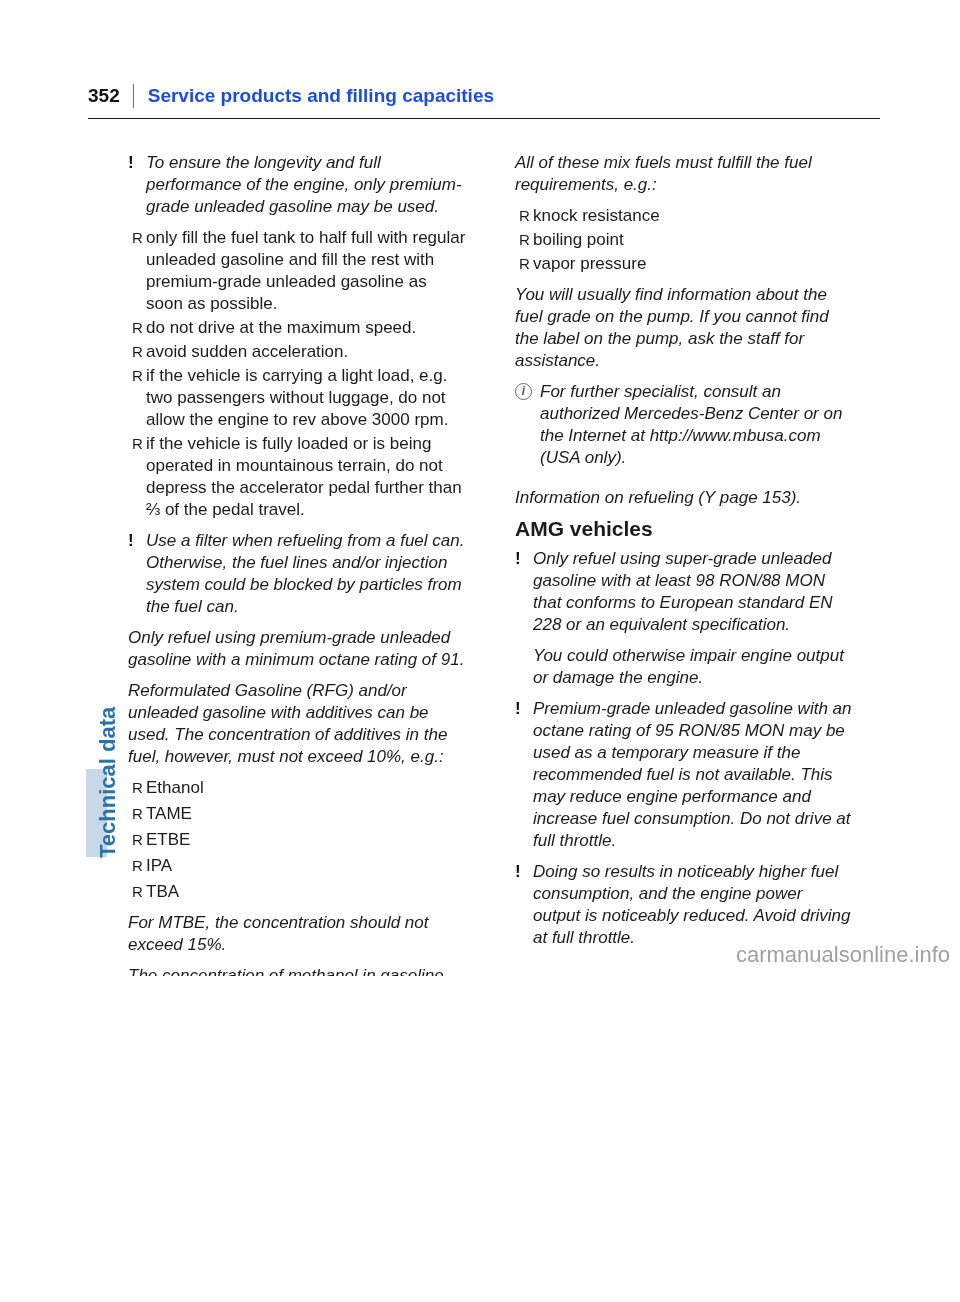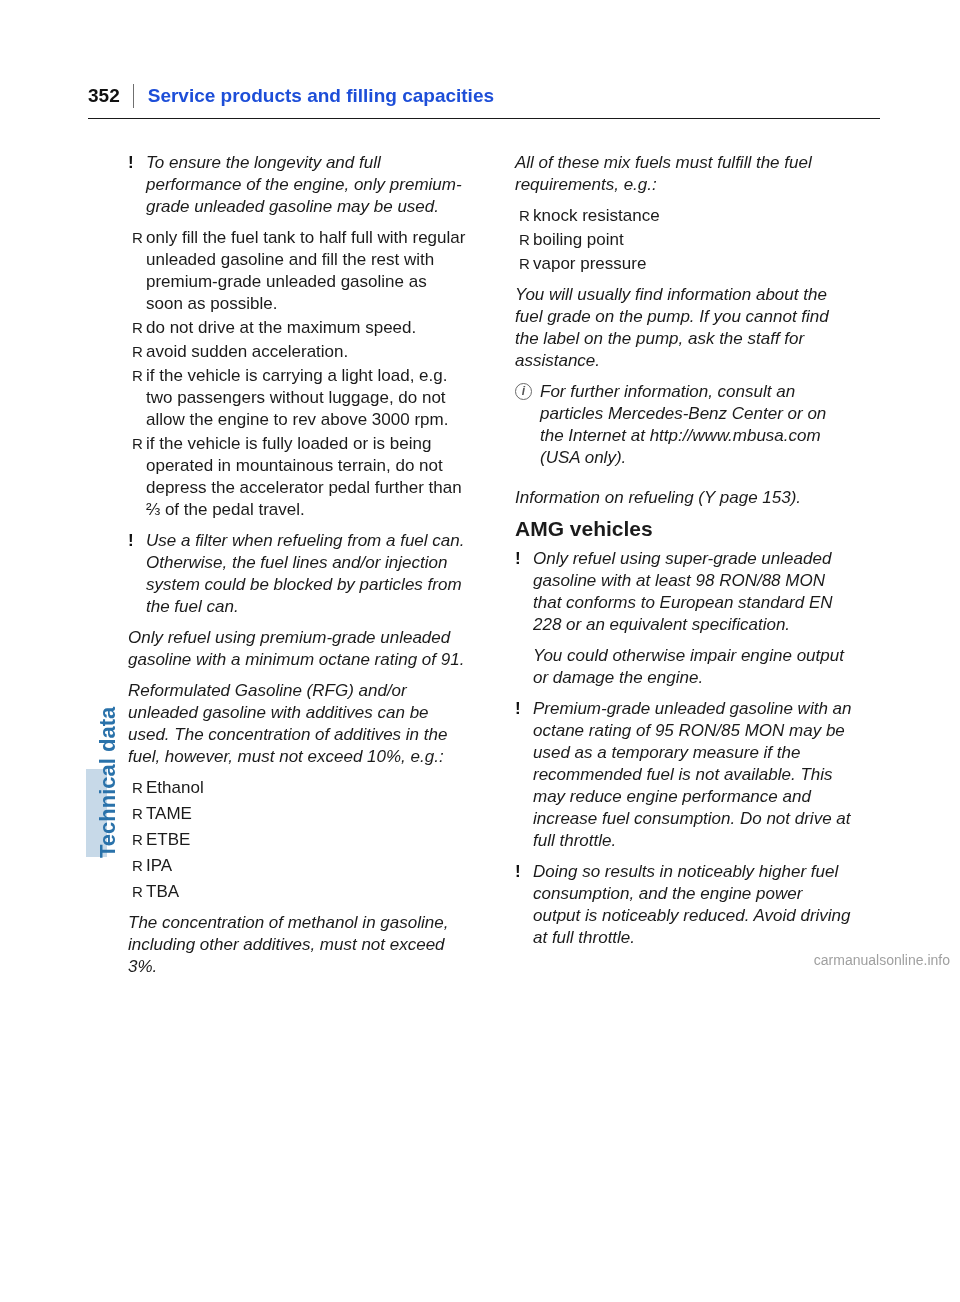--- a/index.html
+++ b/index.html
@@ -72,21 +72,21 @@
     margin-right:8px; margin-top:2px;
   }
   .ibody { flex:1; }
 
   .page-ref-line { margin:2px 0 12px 0; }
   .amg-heading { font-size:21px; font-weight:bold; margin:3px 0 8px 0; }
 
   
   .watermark {
     position:absolute; right:10px; bottom:8px;
-    font-size:14px; color:#a0a0a0;
+    font-size:22px; color:#a0a0a0;
   }
 </style>
 </head>
 <body>
 
 <div class="page">
 
   <div class="header">
     <span class="pagenum">352</span>
     <span class="hdiv"></span>
@@ -154,20 +154,21 @@
       <div class="bullet-row">
         <span class="bsym">R</span>
         <span class="btext">IPA</span>
       </div>
       <div class="bullet-row">
         <span class="bsym">R</span>
         <span class="btext">TBA</span>
       </div>
     </div>
 
+    <p>For MTBE, the concentration should not exceed 15%.</p>
     <p>The concentration of methanol in gasoline, including other additives, must not exceed 3%.</p>
   </div>
 
   <div class="col col-right">
 
     <p>All of these mix fuels must fulfill the fuel requirements, e.g.:</p>
 
     <div class="bullets">
       <div class="bullet-row">
         <span class="bsym">R</span>
@@ -181,21 +182,21 @@
         <span class="bsym">R</span>
         <span class="btext">vapor pressure</span>
       </div>
     </div>
 
     <p>You will usually find information about the fuel grade on the pump. If you cannot find the label on the pump, ask the staff for assistance.</p>
 
     <div class="info-note">
       <span class="isym">i</span>
       <div class="ibody">
-        <p>For further information, consult an particles Mercedes-Benz Center or on the Internet at http://www.mbusa.com (USA only).</p>
+        <p>For further specialist, consult an authorized Mercedes-Benz Center or on the Internet at http://www.mbusa.com (USA only).</p>
       </div>
     </div>
 
     <p class="page-ref-line"><span>Information on refueling (</span><span>Y</span><span> page 153).</span></p>
 
     <div class="amg-heading">AMG vehicles</div>
 
     <div class="warn">
       <span class="wsym">!</span>
       <div class="wbody">

